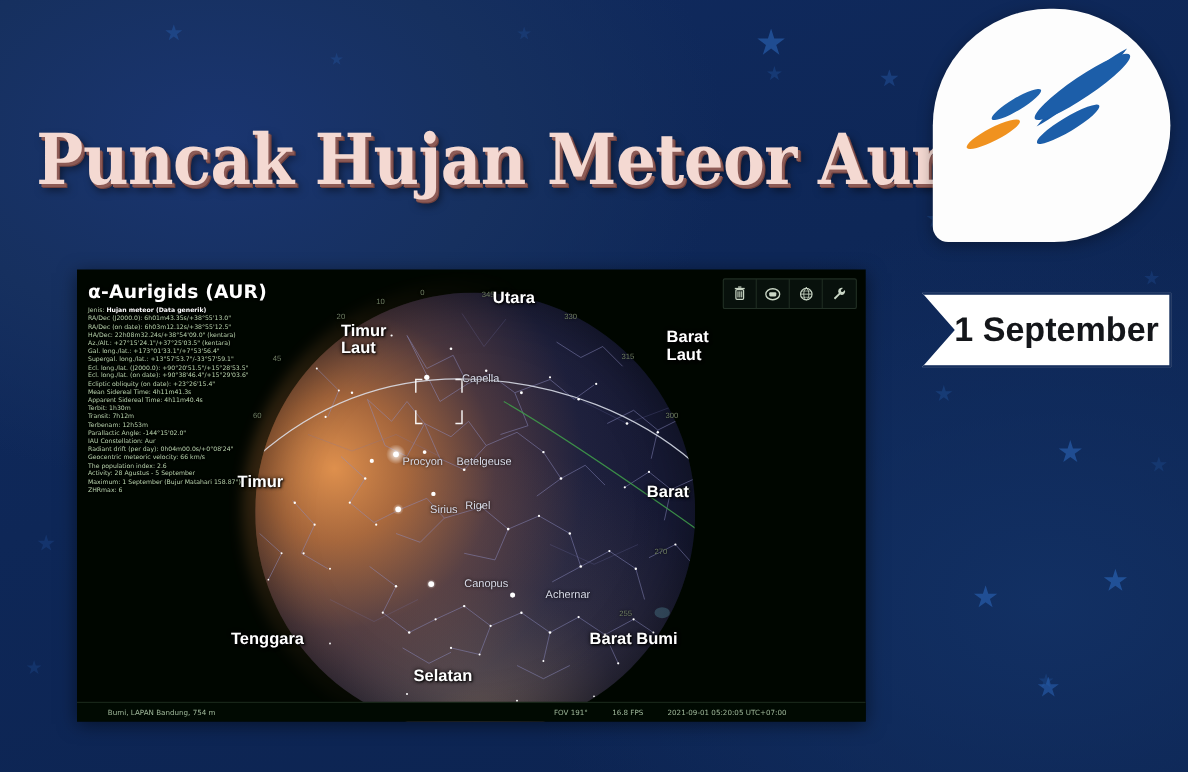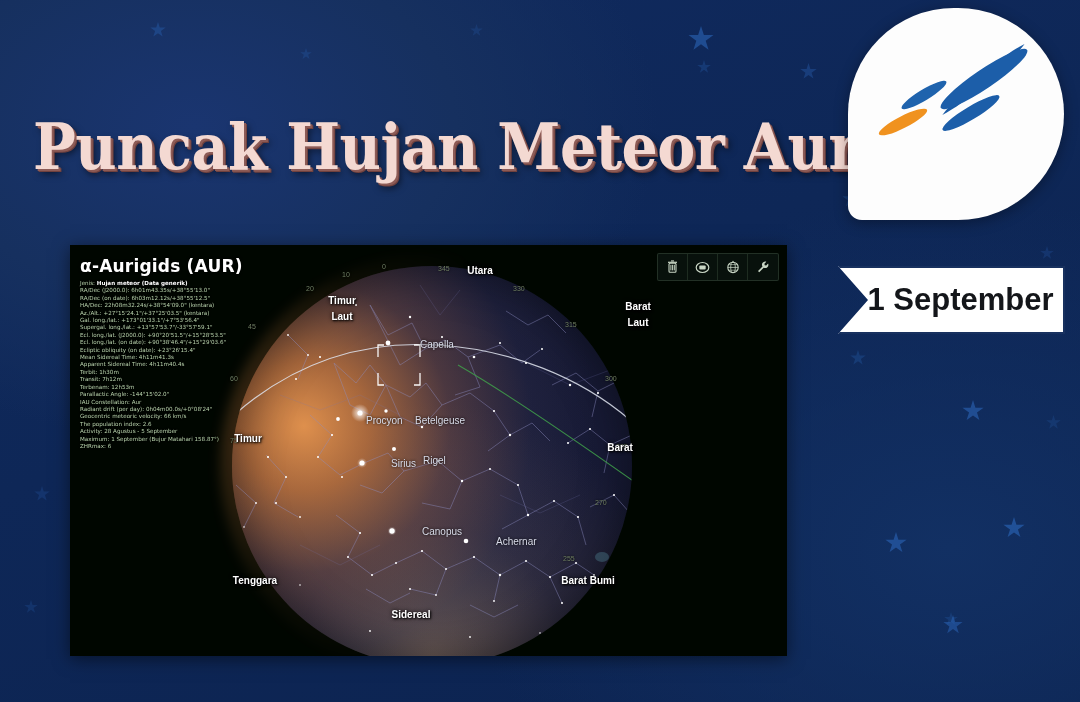--- a/index.html
+++ b/index.html
@@ -121,24 +121,24 @@
     background: radial-gradient(circle at 16% 42%, rgba(226,140,70,.30) 0%, rgba(226,140,70,.05) 38%, rgba(0,0,0,0) 58%);
     filter: blur(6px);
   }
   svg.sky-layer { position: absolute; left: 0; top: 0; width: 717px; height: 411px; }
 
   .card-label {
     position: absolute;
     color: #ffffff;
     font-family: "Liberation Sans", sans-serif;
     font-weight: 700;
-    font-size: 10px;
+    font-size: 15px;
     line-height: 16px;
     text-shadow: 0 0 4px #000, 1px 1px 2px #000;
-    text-align: center;
+    text-align: left;
     white-space: pre-line;
   }
   .star-label {
     position: absolute;
     color: #d8dbe8;
     font-family: Liberation Sans, sans-serif;
     font-size: 10px;
     text-shadow: 0 0 3px #000;
     white-space: nowrap;
     padding-left: 24px;
@@ -434,21 +434,21 @@
 
       <div class="card-label" style="left:378px;top:18px;width:64px;">Utara</div>
       <div class="card-label" style="left:240px;top:48px;width:64px;">Timur
 Laut</div>
       <div class="card-label" style="left:536px;top:54px;width:64px;">Barat
 Laut</div>
       <div class="card-label" style="left:146px;top:186px;width:64px;">Timur</div>
       <div class="card-label" style="left:518px;top:195px;width:64px;">Barat</div>
       <div class="card-label" style="left:140px;top:328px;width:90px;">Tenggara</div>
       <div class="card-label" style="left:466px;top:328px;width:104px;">Barat Bumi</div>
-      <div class="card-label" style="left:306px;top:362px;width:70px;">Sidereal</div>
+      <div class="card-label" style="left:306px;top:362px;width:70px;">Selatan</div>
 
       <div class="star-label" style="left:326px;top:94px;">Capella</div>
       <div class="star-label" style="left:272px;top:170px;">Procyon</div>
       <div class="star-label" style="left:321px;top:170px;">Betelgeuse</div>
       <div class="star-label" style="left:329px;top:210px;">Rigel</div>
       <div class="star-label" style="left:297px;top:213px;">Sirius</div>
       <div class="star-label" style="left:328px;top:281px;">Canopus</div>
       <div class="star-label" style="left:402px;top:291px;">Achernar</div>
 
       <div id="info-panel">
@@ -507,18 +507,26 @@
               <path d="M7 .9 V2.2" stroke="#c9d6c5" stroke-width="1"></path>
             </svg>
         </div>
         <div class="tb-btn">
           <svg width="14" height="14" viewBox="0 0 14 14">
               <path d="M9.6 1.6a3.2 3.2 0 0 0-3.1 4.9L2 11l1.2 1.2 4.5-4.5a3.2 3.2 0 0 0 4.4-4.1l-1.9 1.9-1.5-.3-.3-1.5 1.9-1.9a3.2 3.2 0 0 0-.7-.2Z" fill="#c9d6c5"></path>
             </svg>
         </div>
       </div>
 
+      <div id="status-bar">
+        <span id="status-location">Bumi, LAPAN Bandung, 754 m</span>
+        <span id="status-right">
+          <span>FOV 191°</span>
+          <span>16.8 FPS</span>
+          <span>2021-09-01 05:20:05 UTC+07:00</span>
+        </span>
+      </div>
 
     </div>
   </div>
 
 
 </div>
 
 </body></html>

